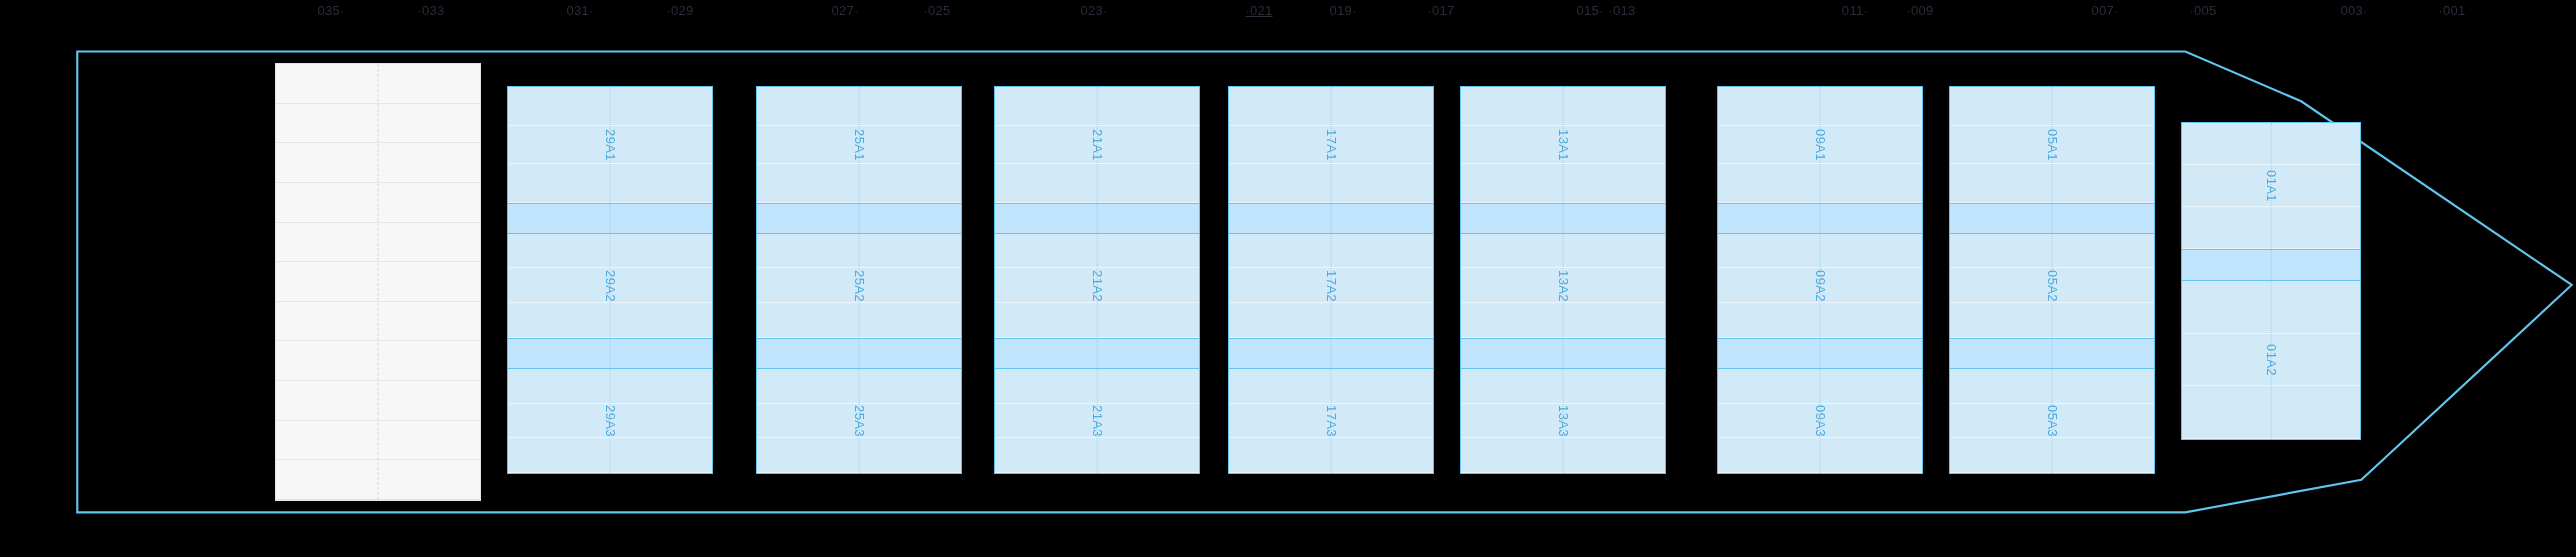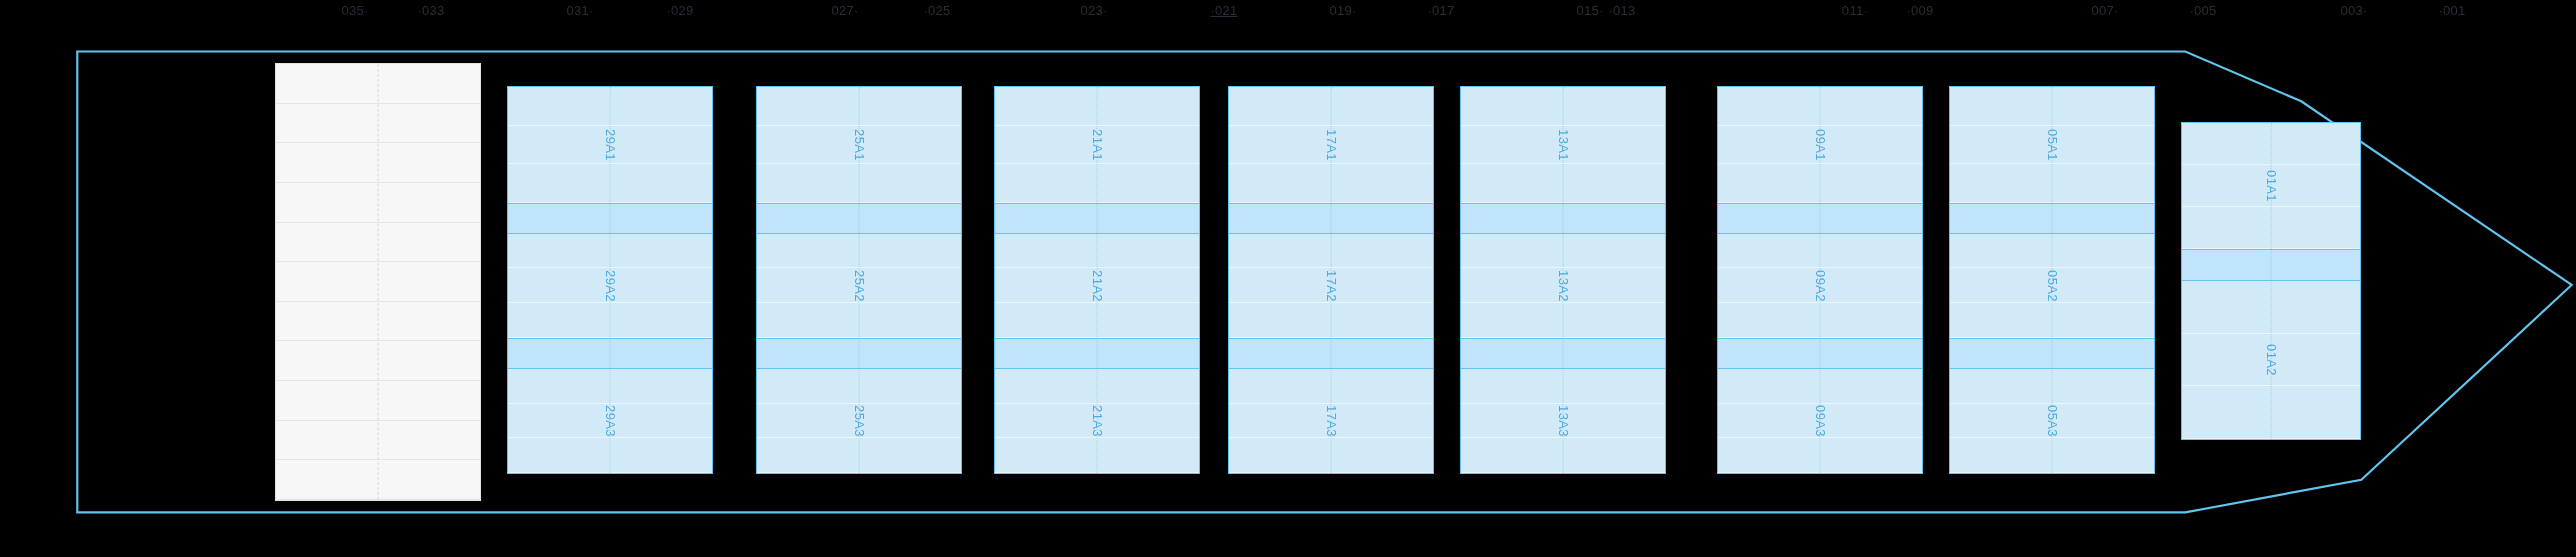--- a/index.html
+++ b/index.html
@@ -120,28 +120,28 @@
     border-bottom: 0.9px solid #e6e6e6;
   }
   .gridrow:last-child { border-bottom: none; }
 </style>
 </head>
 <body>
 
 <div id="stage">
 
   <div id="ruler">
-      <div class="tick" style="left: 331px; margin-left: 24px;">035·</div>
+      <div class="tick" style="left: 331px;">035·</div>
       <div class="tick" style="left: 431px;">·033</div>
       <div class="tick" style="left: 580px;">031·</div>
       <div class="tick" style="left: 680px;">·029</div>
       <div class="tick" style="left: 845px;">027·</div>
       <div class="tick" style="left: 937px;">·025</div>
       <div class="tick" style="left: 1094px; text-align: center;">023·</div>
-      <div class="tick" style="left: 1224px; text-decoration: underline;">·021</div>
+      <div class="tick" style="left: 1259px; text-decoration: underline;">·021</div>
       <div class="tick" style="left: 1343px;">019·</div>
       <div class="tick" style="left: 1441px;">·017</div>
       <div class="tick" style="left: 1590px;">015·</div>
       <div class="tick" style="left: 1622px;">·013</div>
       <div class="tick" style="left: 1855px;">011·</div>
       <div class="tick" style="left: 1920px;">·009</div>
       <div class="tick" style="left: 2105px;">007·</div>
       <div class="tick" style="left: 2203px;">·005</div>
       <div class="tick" style="left: 2354px;">003·</div>
       <div class="tick" style="left: 2452px;">·001</div>

